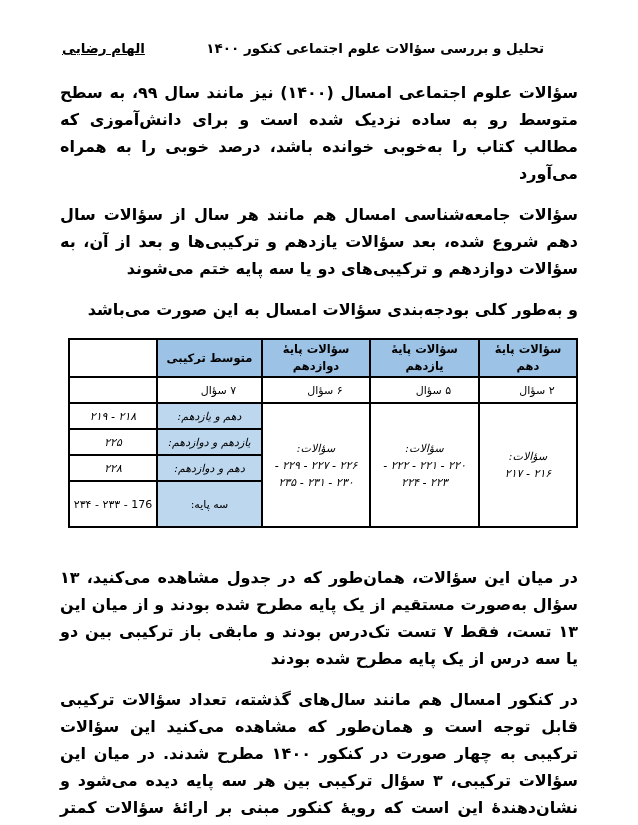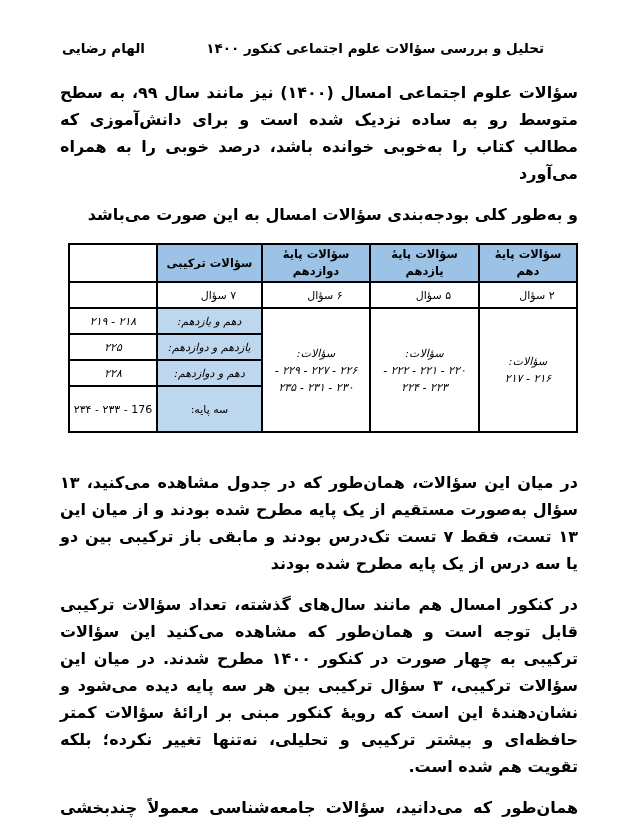--- a/index.html
+++ b/index.html
@@ -6,21 +6,21 @@
   body{
     width:638px;height:825px;overflow:hidden;background:#ffffff;
     font-family:"DejaVu Sans", sans-serif;direction:rtl;color:#000;
   }
   .page{box-sizing:border-box;width:638px;height:825px;padding:38px 60px 0 60px;}
   .doc-header{
     display:flex;justify-content:space-between;align-items:flex-start;
     font-weight:bold;font-size:13.5px;line-height:20px;
     padding-right:34px;
   }
-  .doc-header .author{padding-left:2px;}
+  .doc-header .author{padding-left:2px;text-decoration:underline;}
   p.doc-par{
     font-size:16px;font-weight:bold;line-height:27px;
     text-align:justify;text-justify:inter-word;
     margin:14px 0 0 0;
   }
   p.first{margin-top:21px;}
   p.after-table{margin-top:36px;}
   table.budget-table{
     border-collapse:collapse;margin-top:15px;
     table-layout:fixed;width:508px;
@@ -42,36 +42,37 @@
 <body>
 
 <div class="page">
 
   <div class="doc-header">
     <span class="title">تحلیل و بررسی سؤالات علوم اجتماعی کنکور ۱۴۰۰</span>
     <span class="author">الهام رضایی</span>
   </div>
 
   <p class="doc-par first">سؤالات علوم اجتماعی امسال (۱۴۰۰) نیز مانند سال ۹۹، به سطح متوسط رو به ساده نزدیک شده است و برای دانش‌آموزی که مطالب کتاب را به‌خوبی خوانده باشد، درصد خوبی را به همراه می‌آورد</p>
+  <p class="doc-par">سؤالات جامعه‌شناسی امسال هم مانند هر سال از سؤالات سال دهم شروع شده، بعد سؤالات یازدهم و ترکیبی‌ها و بعد از آن، به سؤالات دوازدهم و ترکیبی‌های دو یا سه پایه ختم می‌شوند</p>
   <p class="doc-par">و به‌طور کلی بودجه‌بندی سؤالات امسال به این صورت می‌باشد</p>
 
   <table class="budget-table">
     <colgroup>
       <col style="width:98px">
         <col style="width:109px">
         <col style="width:108px">
         <col style="width:105px">
         <col style="width:88px">
     </colgroup>
     <tbody>
       <tr class="hdr">
         <td style="background:#9CC3E5">سؤالات پایۀ دهم</td>
         <td style="background:#9CC3E5">سؤالات پایۀ یازدهم</td>
         <td style="background:#9CC3E5">سؤالات پایۀ دوازدهم</td>
-        <td style="background:#9CC3E5">سؤالات ترکیبی</td>
+        <td style="background:#9CC3E5">متوسط ترکیبی</td>
         <td class="ghost"></td>
       </tr>
       <tr class="cnt">
         <td>۲ سؤال</td>
         <td>۵ سؤال</td>
         <td>۶ سؤال</td>
         <td>۷ سؤال</td>
         <td class="ghost"></td>
       </tr>
       <tr class="mid">

